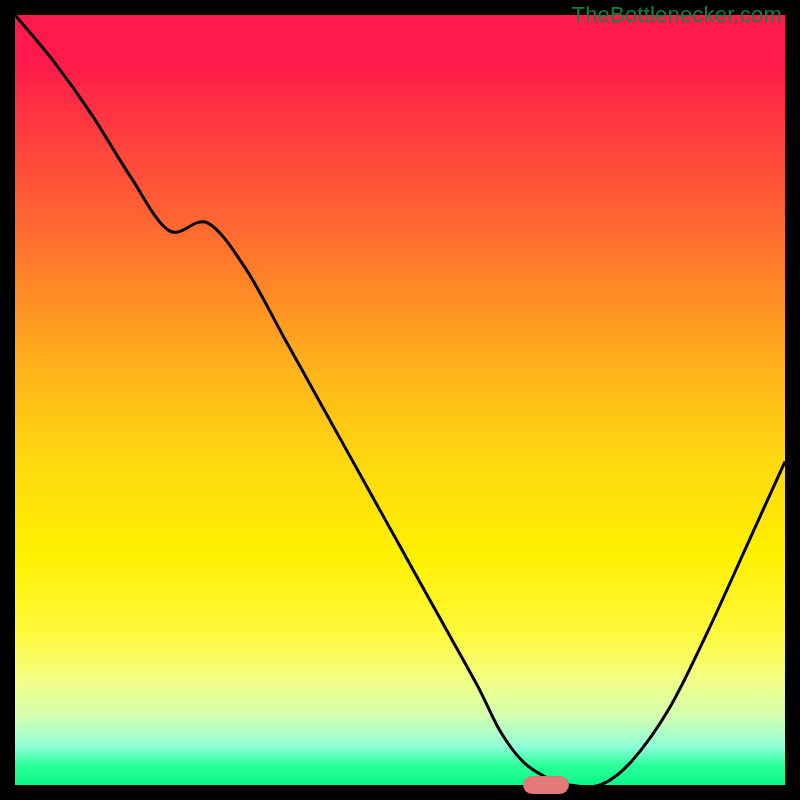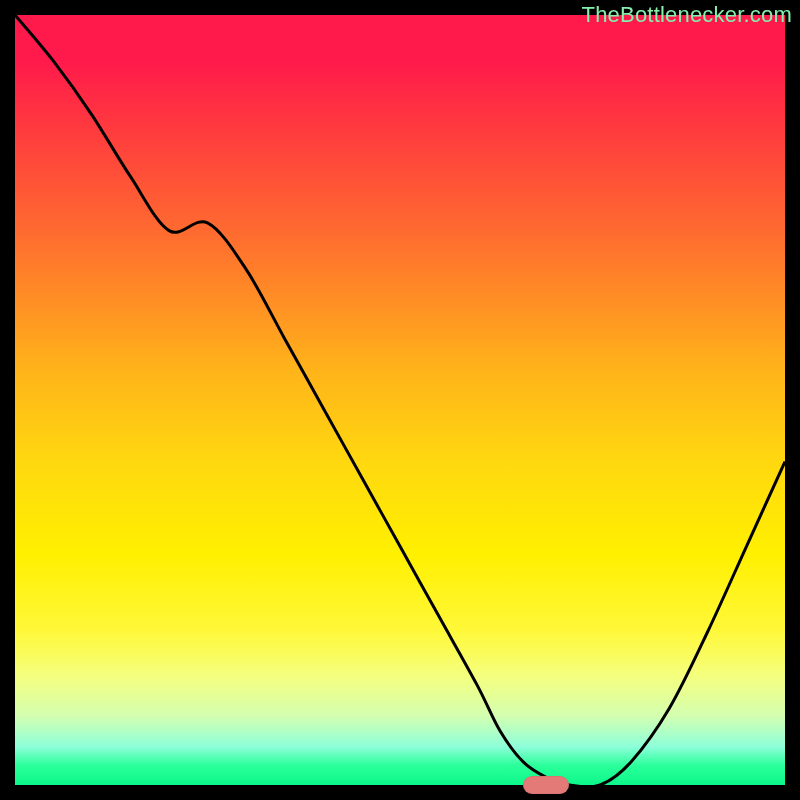--- a/index.html
+++ b/index.html
@@ -50,24 +50,24 @@
     position: absolute;
     width: 46px;
     height: 18px;
     border-radius: 10px;
     background: #e37a78;
     box-shadow: 0 0 0 1px rgba(0,0,0,0.05) inset;
   }
   .watermark {
     position: absolute;
     top: 2px;
-    right: 8px;
+    right: 18px;
     font-family: Arial, Helvetica, sans-serif;
     font-size: 22px;
-    color: #86efac;
+    color: #15803d;
     letter-spacing: 0.2px;
     user-select: none;
   }
 </style>
 </head>
 <body>
 
 <div class="frame">
 
   <div class="plot-area">

